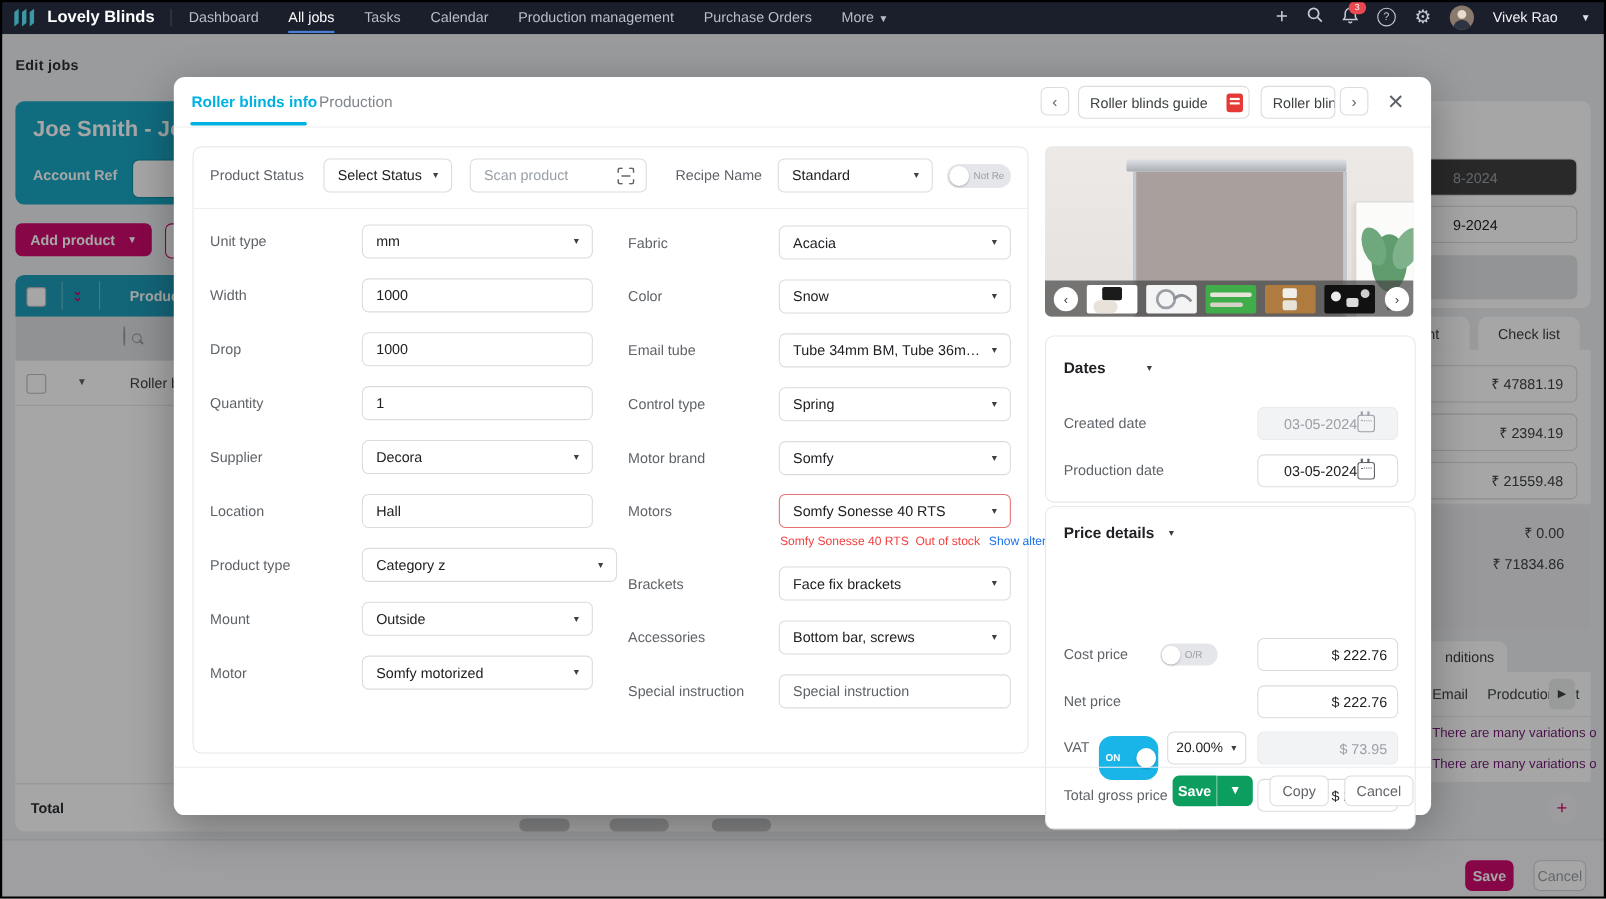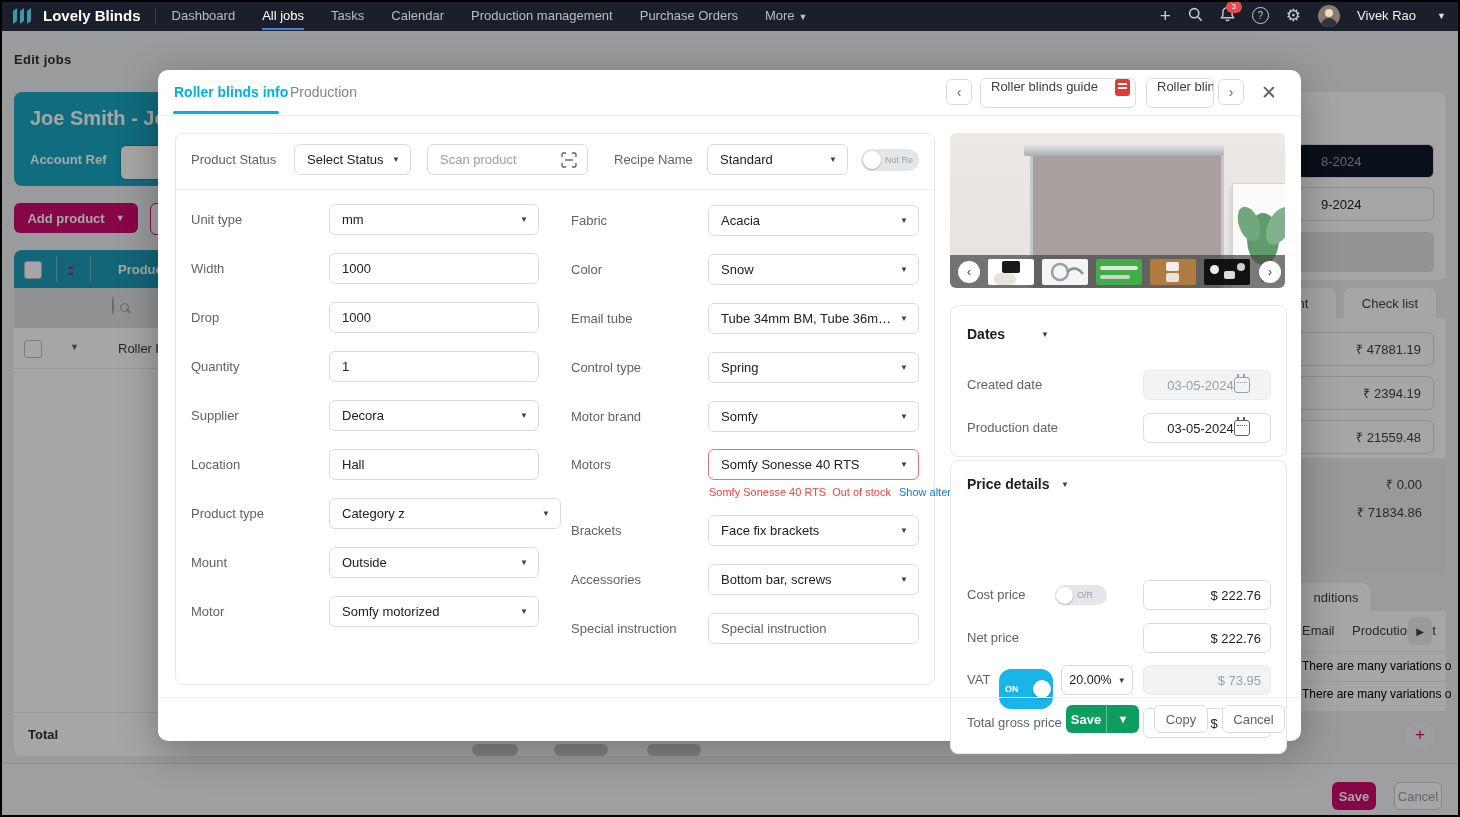--- a/index.html
+++ b/index.html
@@ -44,36 +44,36 @@
   .tbl-head .htxt{color:#fff;font-size:13px;font-weight:bold}
   .cb{background:#fff;border:1px solid #b9bec4;border-radius:3px}
   .srow{background:#DFE1E4}
   .lens{width:22px;height:22px;border:1.5px solid #9aa0a6;border-radius:50%;position:relative}
   .lens::before{content:"";position:absolute;left:7px;top:6px;width:7px;height:7px;border:1.5px solid #9aa0a6;border-radius:50%}
   .lens::after{content:"";position:absolute;left:13px;top:13px;width:5px;height:1.5px;background:#9aa0a6;transform:rotate(45deg)}
   .dblchev{color:#CF0A6D;font-weight:bold;font-size:11px;line-height:6px;text-align:center}
   .rowtxt{font-size:13px;color:#3c4043}
   .rin{position:absolute;box-sizing:border-box;height:34px;border-radius:6px;font-size:13px;
        display:flex;align-items:center;padding:0 12px;background:#fff;border:1px solid #dadce0}
-  .rin.dis{background:#0f172a;border-color:#e3e5e8;color:#9aa0a6}
+  .rin.dis{background:#404040;border-color:#e3e5e8;color:#9aa0a6}
   .rtab{position:absolute;background:#fff;border-radius:8px 8px 0 0;font-size:13px;color:#3c4043;
         display:flex;align-items:center;justify-content:center}
   .amt{justify-content:flex-end;color:#3c4043}
-  .note{font-size:12px;color:#000000;white-space:nowrap}
+  .note{font-size:12px;color:#701a75;white-space:nowrap}
   .pillbtn{position:absolute;border-radius:6px;font-size:13px;display:flex;align-items:center;justify-content:center;box-sizing:border-box}
 
   
   .modal{position:absolute;left:158px;top:70px;width:1143px;height:671px;background:#fff;border-radius:10px;
          box-shadow:0 10px 40px rgba(0,0,0,.3);z-index:60}
   .mtab{font-size:14px;color:#80868b;position:absolute;top:14px;cursor:pointer}
   .mtab.on{color:#00B2E2;font-weight:bold}
   .sqbtn{position:absolute;width:26px;height:26px;border:1px solid #dadce0;border-radius:6px;background:#fff;
          display:flex;align-items:center;justify-content:center;color:#5f6368;font-size:14px;cursor:pointer;box-sizing:border-box}
   .guidebtn{position:absolute;height:30px;border:1px solid #dadce0;border-radius:6px;background:#fff;
-            display:flex;box-sizing:border-box;overflow:hidden}
+            display:flex;align-items:center;box-sizing:border-box;overflow:hidden}
   .guidetxt{font-size:13px;color:#3c4043;white-space:nowrap}
   .pdfic{width:15px;height:17px;background:#e53935;border-radius:3px;position:relative;flex:0 0 auto}
   .pdfic::before{content:"";position:absolute;left:3px;top:4px;right:3px;height:2px;background:#fff;box-shadow:0 4px 0 #fff}
   .vdiv{width:1px;height:18px;background:#e4e6e9;margin:0 8px}
   .xclose{font-size:19px;color:#5f6368;cursor:pointer}
 
   .formcard{position:absolute;left:17px;top:63px;width:758px;height:550px;border:1px solid #e6e8ec;border-radius:8px}
   .flabel{position:absolute;font-size:13px;color:#5f6368;line-height:31px;white-space:nowrap}
   .fin{position:absolute;box-sizing:border-box;height:31px;border:1px solid #dadce0;border-radius:6px;
        font-size:13px;color:#202124;padding:0 12px;background:#fff;font-family:"Liberation Sans",sans-serif}

